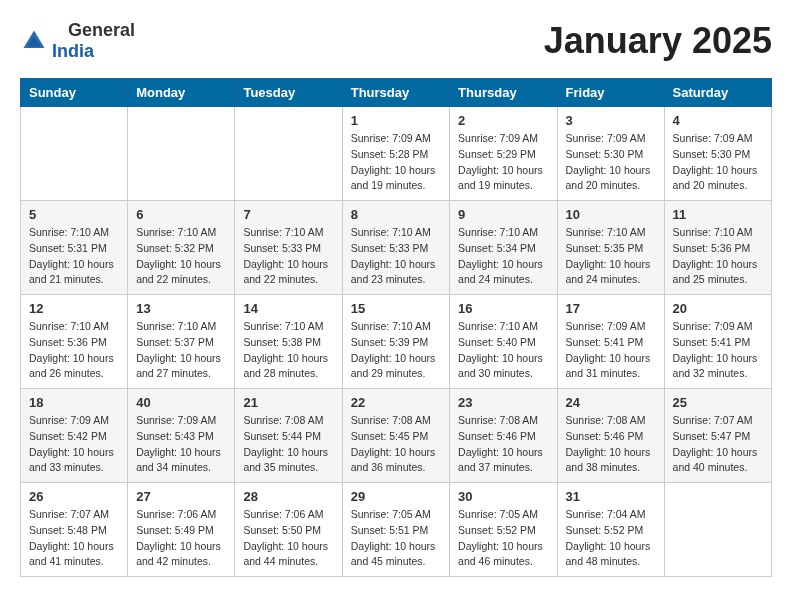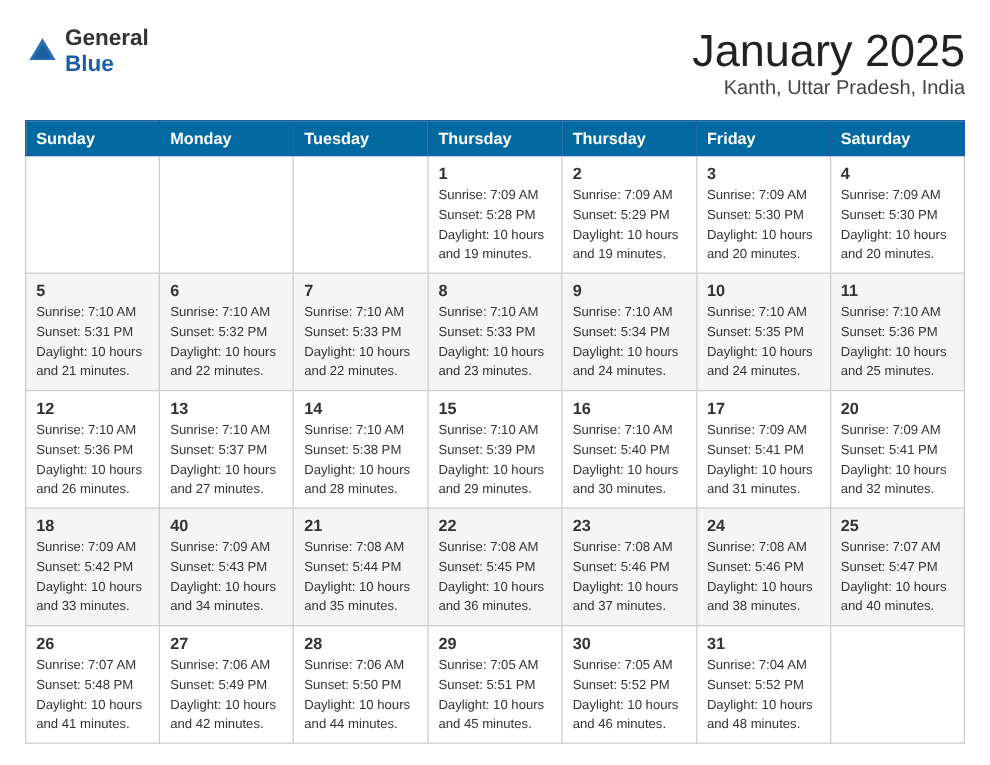--- a/index.html
+++ b/index.html
@@ -19,33 +19,33 @@
     .logo {
       display: flex;
       align-items: center;
     }
     .logo-text {
       display: flex;
       flex-direction: column;
       font-size: 18px;
       font-weight: bold;
     }
-    .logo-general { color: #333; }
+    .logo-general { color: #333; margin-left: 16px; }
     .logo-blue { color: #1a5fa8; }
     .logo-icon {
       width: 28px;
       height: 28px;
       margin-right: 4px;
     }
     .title-area {
       text-align: right;
     }
     .month-title {
       font-size: 36px;
-      font-weight: normal;
+      font-weight: bold;
       color: #222;
       text-align: center;
     }
     .location {
       font-size: 16px;
       color: #444;
     }
     .calendar {
       width: 100%;
       border-collapse: collapse;
@@ -91,26 +91,25 @@
 <body>
 
 <div class="header">
   <div class="logo">
     <svg class="logo-icon" viewBox="0 0 40 40">
       <polygon points="20,5 35,30 5,30" fill="#2a6db5"></polygon>
       <polygon points="20,12 30,28 10,28" fill="#1a5da0"></polygon>
     </svg>
     <div class="logo-text">
       <span class="logo-general">General</span>
-      <span class="logo-blue">Blue</span>
+      <span class="logo-blue">India</span>
     </div>
   </div>
   <div class="title-area">
     <div class="month-title">January 2025</div>
-    <div class="location">Kanth, Uttar Pradesh, India</div>
   </div>
 </div>
 
 <table class="calendar">
   <thead>
     <tr>
     <th>Sunday</th>
         <th>Monday</th>
         <th>Tuesday</th>
         <th>Thursday</th>

